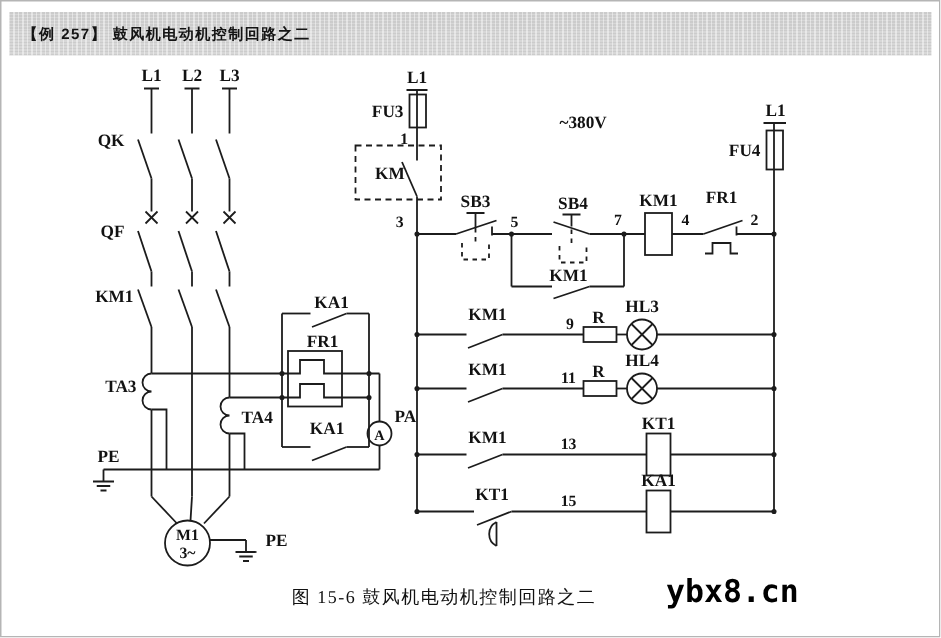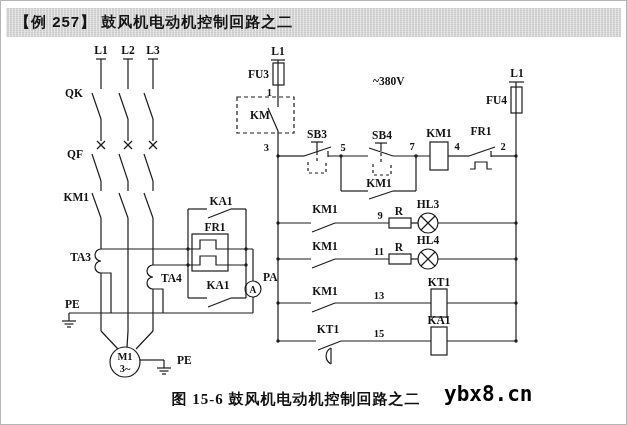--- a/index.html
+++ b/index.html
@@ -3,30 +3,30 @@
 <meta charset="utf-8">
 <style>
   html,body{margin:0;padding:0;background:#fff;}
   #page{position:relative;width:627px;height:425px;background:#fff;border:1px solid #b5b5b5;box-sizing:border-box;overflow:hidden;font-family:"Liberation Serif",serif;}
   #header-bar{position:absolute;left:5px;top:7px;width:615px;height:29px;
     background:
       repeating-linear-gradient(90deg, rgba(255,255,255,.45) 0 1px, rgba(0,0,0,0) 1px 3px),
       repeating-linear-gradient(0deg, rgba(120,120,120,.12) 0 1px, rgba(0,0,0,0) 1px 2px),
       #d7d7d7;
     display:flex;align-items:center;}
-  #header-title{font-family:"Liberation Sans",sans-serif;font-weight:bold;font-size:15px;color:#141414;padding-left:9px;letter-spacing:1px;}
+  #header-title{font-family:"Liberation Sans",sans-serif;font-weight:bold;font-size:10px;color:#141414;padding-left:9px;letter-spacing:1px;}
   svg{position:absolute;left:0;top:0;}
   svg line, svg path, svg polyline, svg rect, svg circle{stroke:#1c1c1c;stroke-width:1.2;fill:none;}
   svg rect.dash{stroke-dasharray:4 3;}
   svg .dsh{stroke-dasharray:3 3;}
   svg circle.dot{fill:#1c1c1c;stroke:none;}
   svg text{fill:#121212;stroke:none;font-family:"Liberation Serif",serif;font-weight:bold;font-size:11.5px;}
   svg text.nd{font-size:10.5px;}
   svg text.inm{font-size:9.5px;}
-  #caption{position:absolute;left:150px;top:389px;width:290px;text-align:center;font-weight:bold;font-size:15px;color:#111;letter-spacing:1px;}
+  #caption{position:absolute;left:150px;top:389px;width:290px;text-align:center;font-weight:normal;font-size:12px;color:#111;letter-spacing:1px;}
   #watermark{position:absolute;left:443px;top:381px;font-family:"DejaVu Sans Mono",monospace;font-weight:bold;font-size:21px;color:#000;letter-spacing:0px;}
 </style>
 </head>
 <body>
 
 <div id="page">
 
   <div id="header-bar">
     <span id="header-title">【例 257】 鼓风机电动机控制回路之二</span>
   </div>

